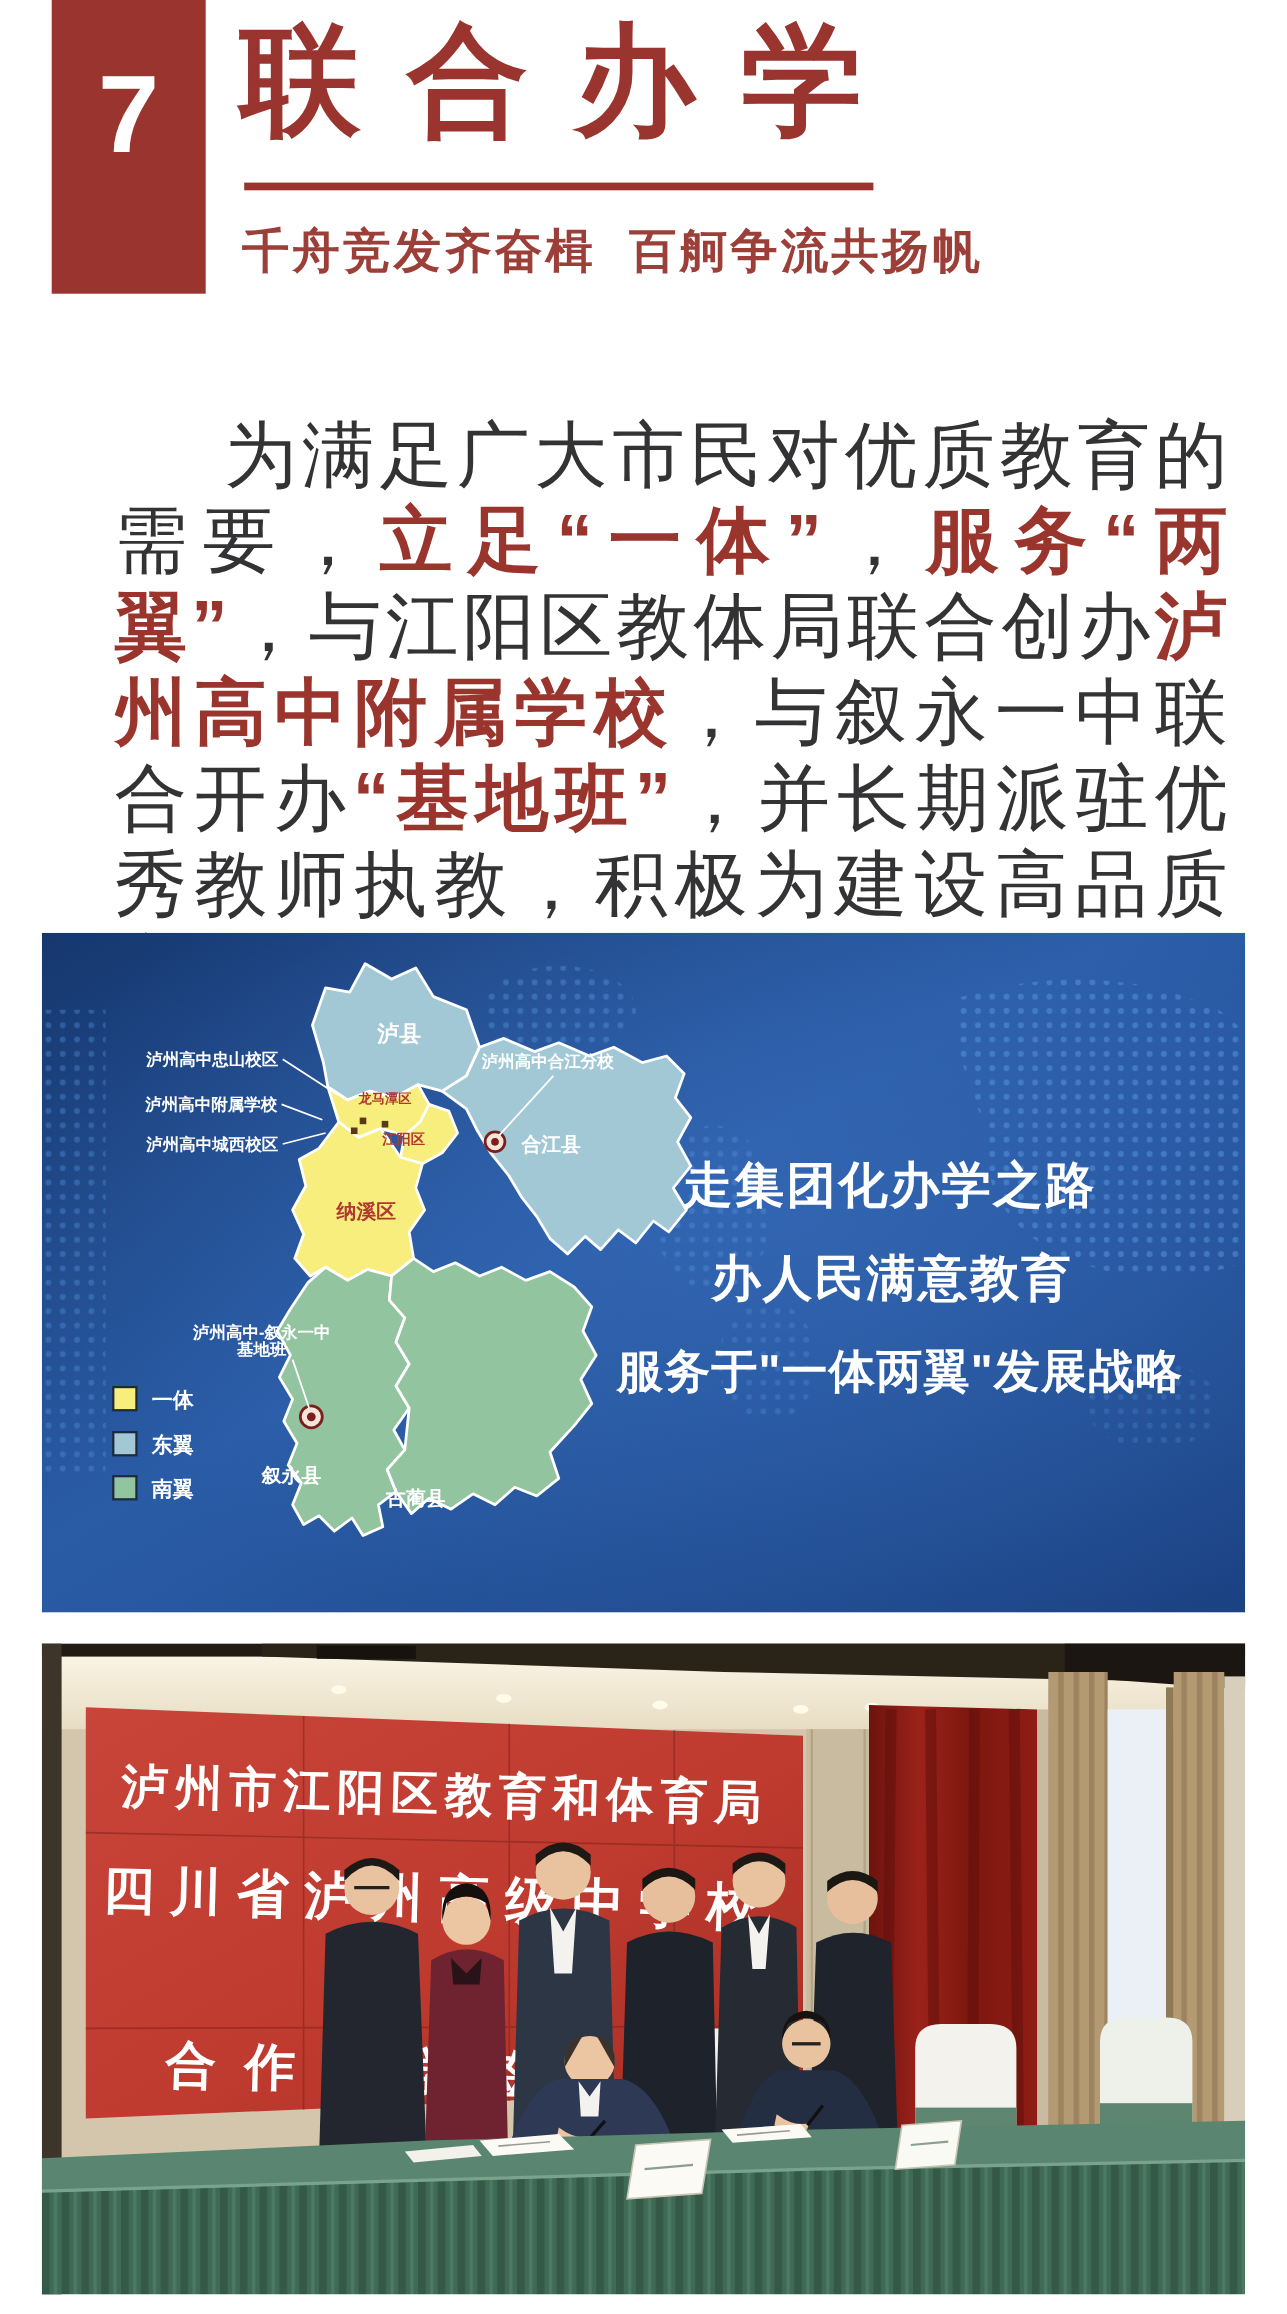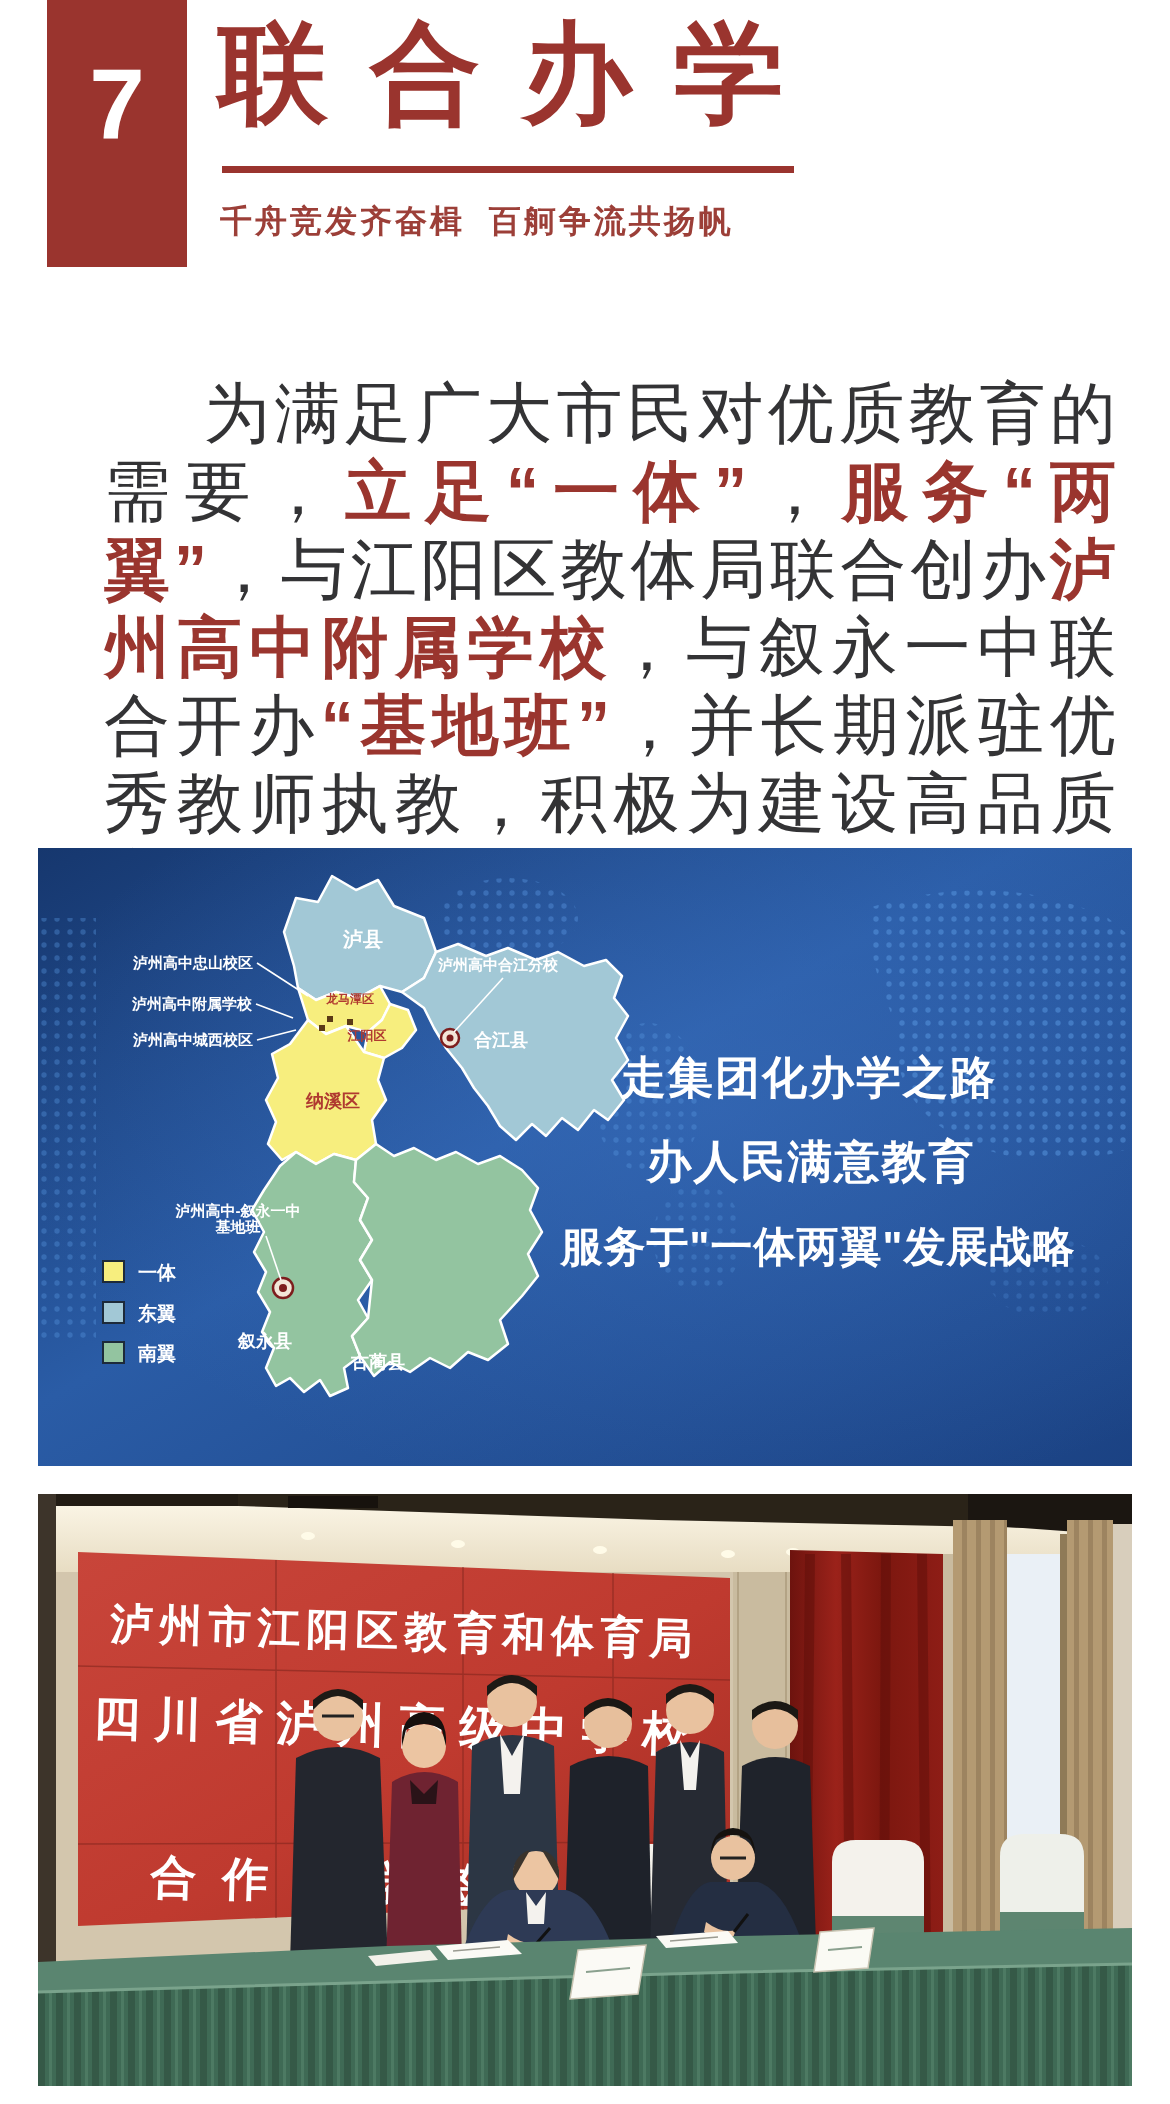--- a/index.html
+++ b/index.html
@@ -6,21 +6,21 @@
   body{width:1170px;height:2104px;position:relative;overflow:hidden;
        font-family:"Liberation Sans","DejaVu Sans",sans-serif;}
   .abs{position:absolute;}
   
   .num-block{left:47px;top:0;width:140px;height:267px;background:#9a342e;
              display:flex;align-items:center;justify-content:center;}
   .num-block span{color:#fff;font-size:100px;font-weight:700;margin-top:-58px;}
   .big-title{left:218px;top:0;font-size:110px;font-weight:900;color:#9a342e;
              letter-spacing:42px;white-space:nowrap;}
   .title-underline{left:222px;top:166px;width:572px;height:7px;background:#9a342e;}
-  .subtitle{left:220px;top:200px;font-size:32px;font-weight:700;color:#9c3f38;
+  .subtitle{left:220px;top:200px;font-size:43px;font-weight:700;color:#9c3f38;
             letter-spacing:3px;white-space:pre;}
   
   .body-text{left:68px;top:308px;width:1014px;font-size:66px;line-height:78px;
              color:#333335;text-align:justify;letter-spacing:2px;text-indent:100px;margin-left:36px;}
   .body-text .hl{color:#9a352e;font-weight:700;}
   
   .map-fig{left:38px;top:848px;width:1094px;height:618px;}
   .photo-fig{left:38px;top:1494px;width:1094px;height:592px;}
   svg{display:block;}
   .mt{font-family:"Liberation Sans","DejaVu Sans",sans-serif;}

